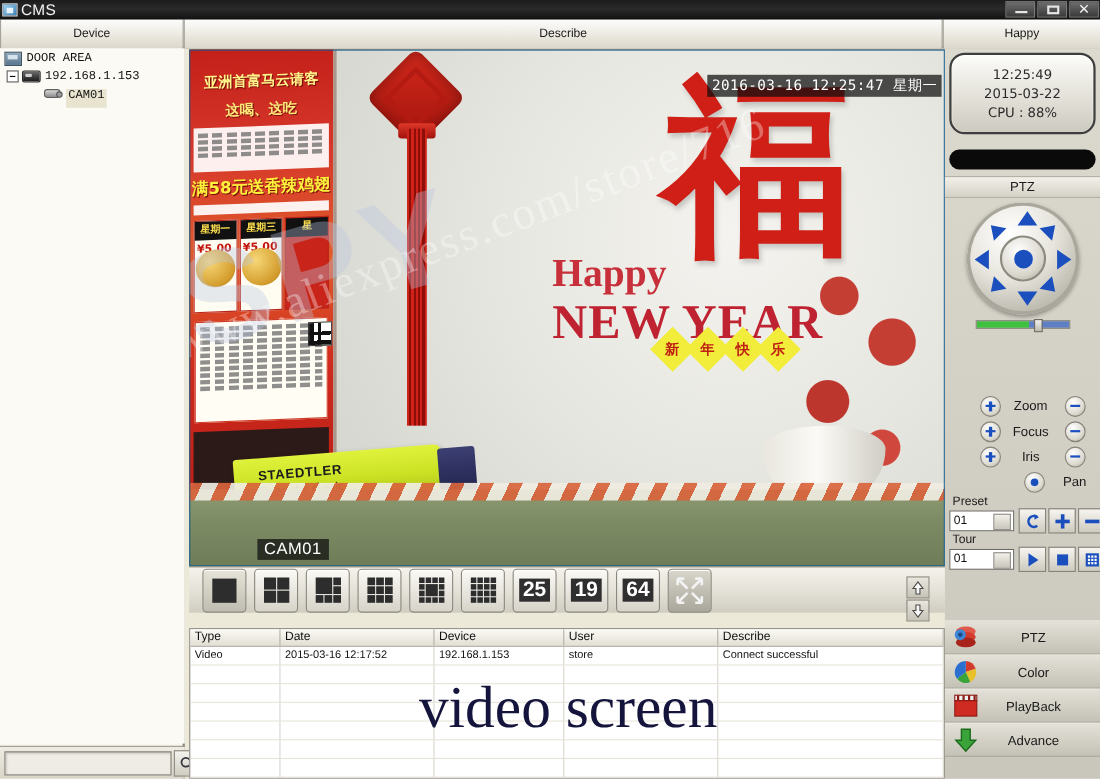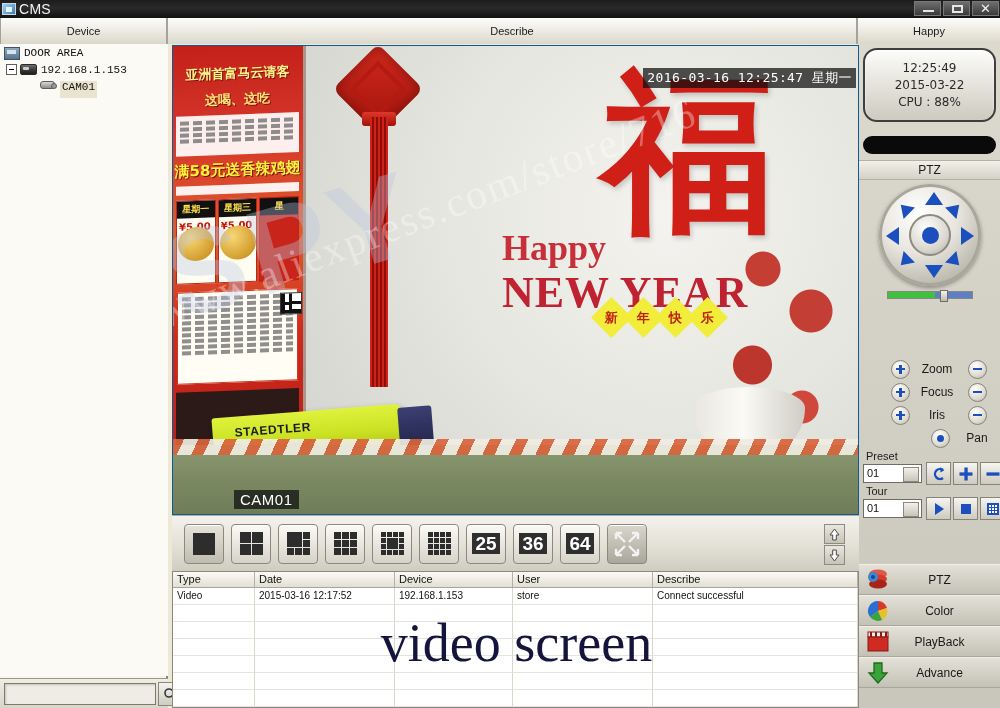--- a/index.html
+++ b/index.html
@@ -343,21 +343,21 @@
     font-family: "Liberation Sans", sans-serif; font-size: 15px;
     padding: 1px 6px; letter-spacing: 0.5px;
   }
   .vid-border {
     position: absolute; left: 0; top: 0; width: 100%; height: 100%;
     border: 1px solid #0b5c94; pointer-events: none;
   }
 
   
   .toolbar {
-    position: absolute; left: 172px; top: 515px; width: 687px; height: 56px;
+    position: absolute; left: 172px; top: 515px; width: 687px; height: 42px;
     background: linear-gradient(to bottom, #f4f2eb 0%, #e3e0d6 55%, #cfccc0 100%);
     border-top: 1px solid #b0aca0;
     display: flex; align-items: center; padding-left: 12px; gap: 7px;
   }
   .lb {
     width: 40px; height: 40px;
     background: linear-gradient(to bottom, #fbfaf6, #d6d3c8);
     border: 1px solid #8b8880; border-radius: 4px;
     display: flex; align-items: center; justify-content: center;
     box-shadow: inset 0 1px 0 #fff;
@@ -762,21 +762,21 @@
           <i></i>
           <i></i>
           <i></i>
           <i></i>
         </span>
     </div>
     <div class="lb">
       <span class="lb-num">25</span>
     </div>
     <div class="lb">
-      <span class="lb-num">36</span>
+      <span class="lb-num">19</span>
     </div>
     <div class="lb">
       <span class="lb-num">64</span>
     </div>
     <div class="lb" style="background:linear-gradient(to bottom,#d9d6cb,#a9a69b);">
       <svg width="26" height="26" viewBox="0 0 26 26">
         <path d="M2 2 L11 11 M2 2 L2 8 M2 2 L8 2" stroke="#f2f2f2" stroke-width="2.4" fill="none"></path>
         <path d="M24 2 L15 11 M24 2 L24 8 M24 2 L18 2" stroke="#f2f2f2" stroke-width="2.4" fill="none"></path>
         <path d="M2 24 L11 15 M2 24 L2 18 M2 24 L8 24" stroke="#f2f2f2" stroke-width="2.4" fill="none"></path>
         <path d="M24 24 L15 15 M24 24 L24 18 M24 24 L18 24" stroke="#f2f2f2" stroke-width="2.4" fill="none"></path>

